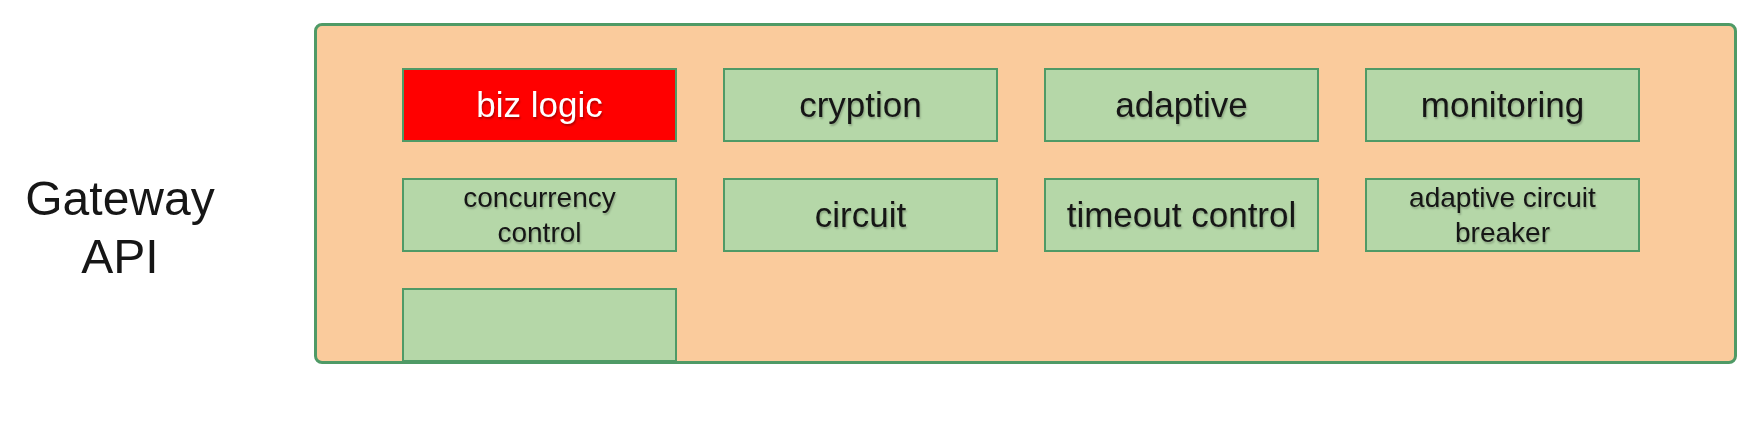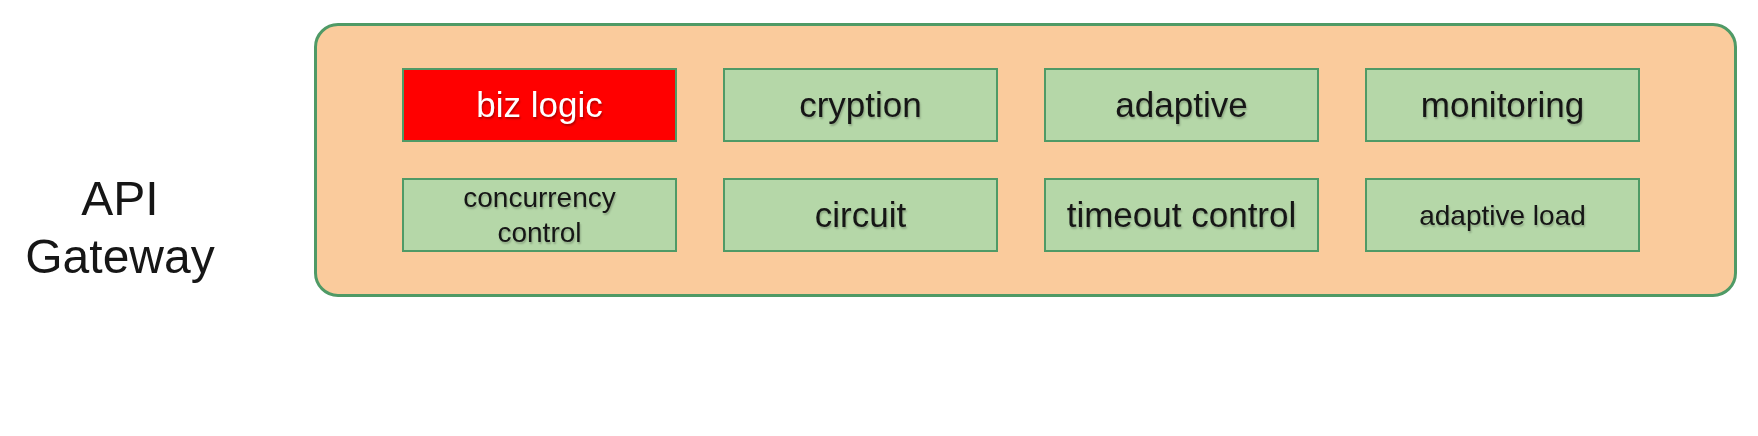--- a/index.html
+++ b/index.html
@@ -32,25 +32,25 @@
     line-height: 58px;
     color: var(--text, #161616);
   }
 
   
   .gateway-container {
     position: absolute;
     left: 314px;
     top: 23px;
     width: 1423px;
-    height: 274px;
+    height: 341px;
     box-sizing: border-box;
     background: var(--container-fill, #FACB9C);
     border: 3px solid var(--container-border, #4F9A66);
-    border-radius: 24px;
+    border-radius: 8px;
   }
 
   .component-grid {
     position: absolute;
     left: 85px;
     top: 42px;
     display: grid;
     grid-template-columns: repeat(4, 275px);
     grid-auto-rows: 74px;
     column-gap: 46px;
@@ -81,22 +81,22 @@
   .cell.highlight {
     background: var(--highlight-fill, #FF0000);
     color: var(--highlight-text, #FFFFFF);
     text-shadow: 1px 2px 2px rgba(0,0,0,0.3);
   }
 </style>
 </head>
 <body>
 
 <div class="api-label">
+  <span>Gateway</span>
   <span>API</span>
-  <span>Gateway</span>
 </div>
 
 <div class="gateway-container">
   <div class="component-grid">
 
     <div class="cell highlight">
       <span class="line">biz logic</span>
 
     </div>
     <div class="cell">
@@ -119,17 +119,20 @@
 
     <div class="cell">
       <span class="line">circuit</span>
 
     </div>
     <div class="cell">
       <span class="line">timeout control</span>
 
     </div>
     <div class="cell two-line">
-      <span class="line">adaptive load</span>
+      <span class="line">adaptive circuit</span>
+      <span class="line">breaker</span>
+    </div>
+    <div class="cell two-line">
     </div>
 
   </div>
 </div>
 
 </body></html>

